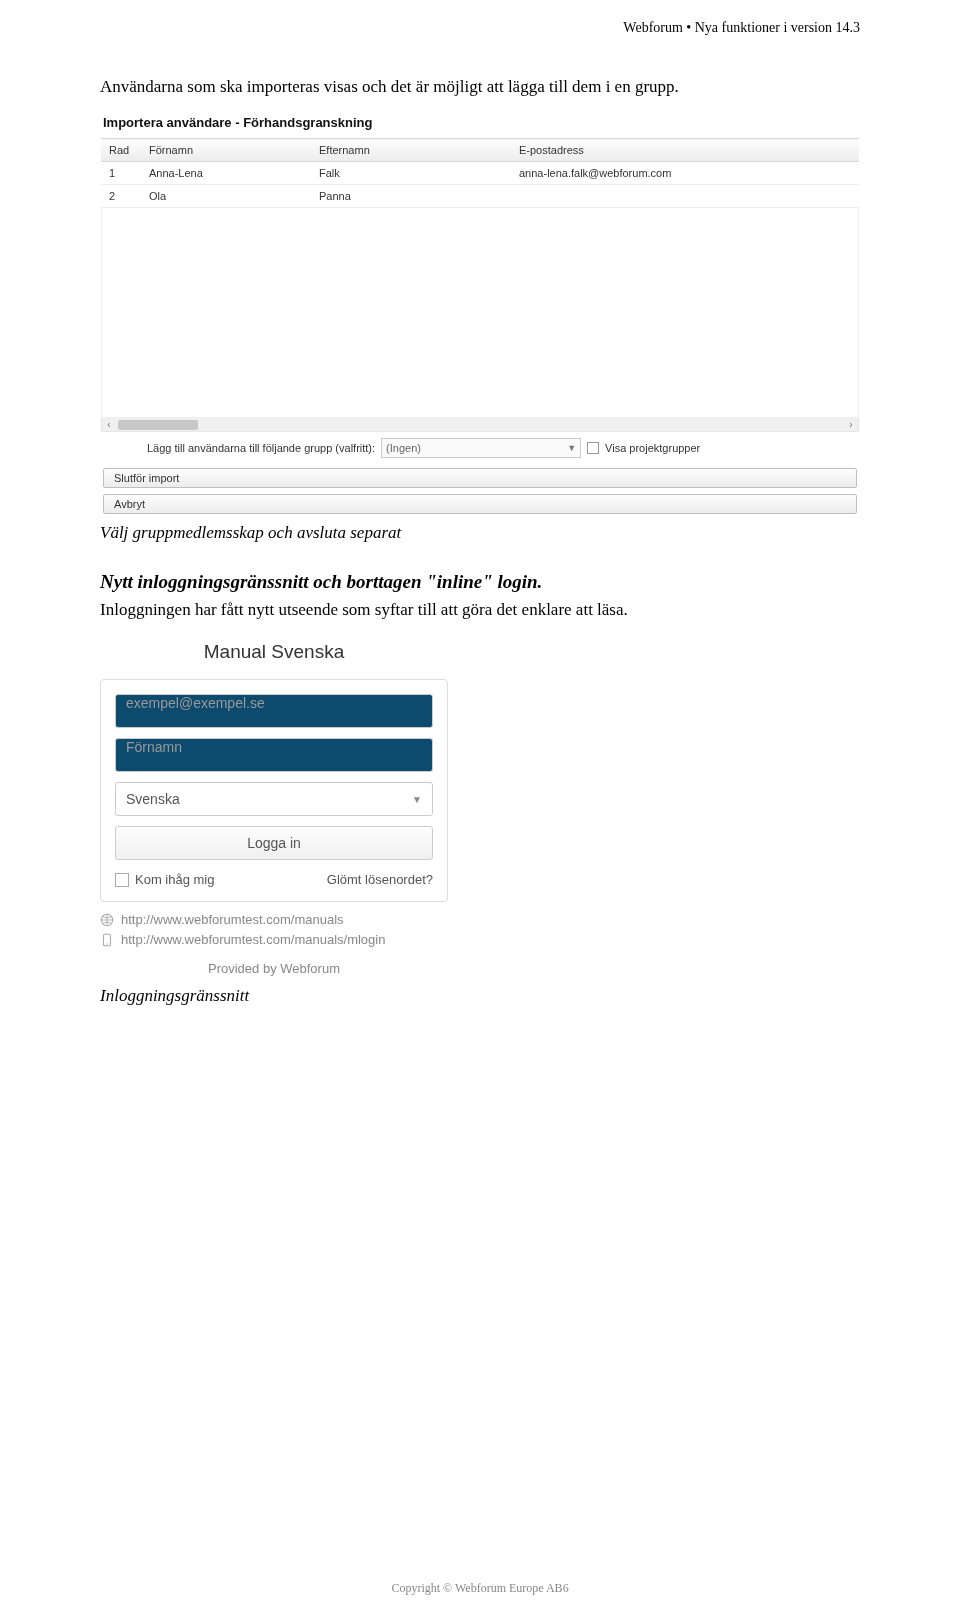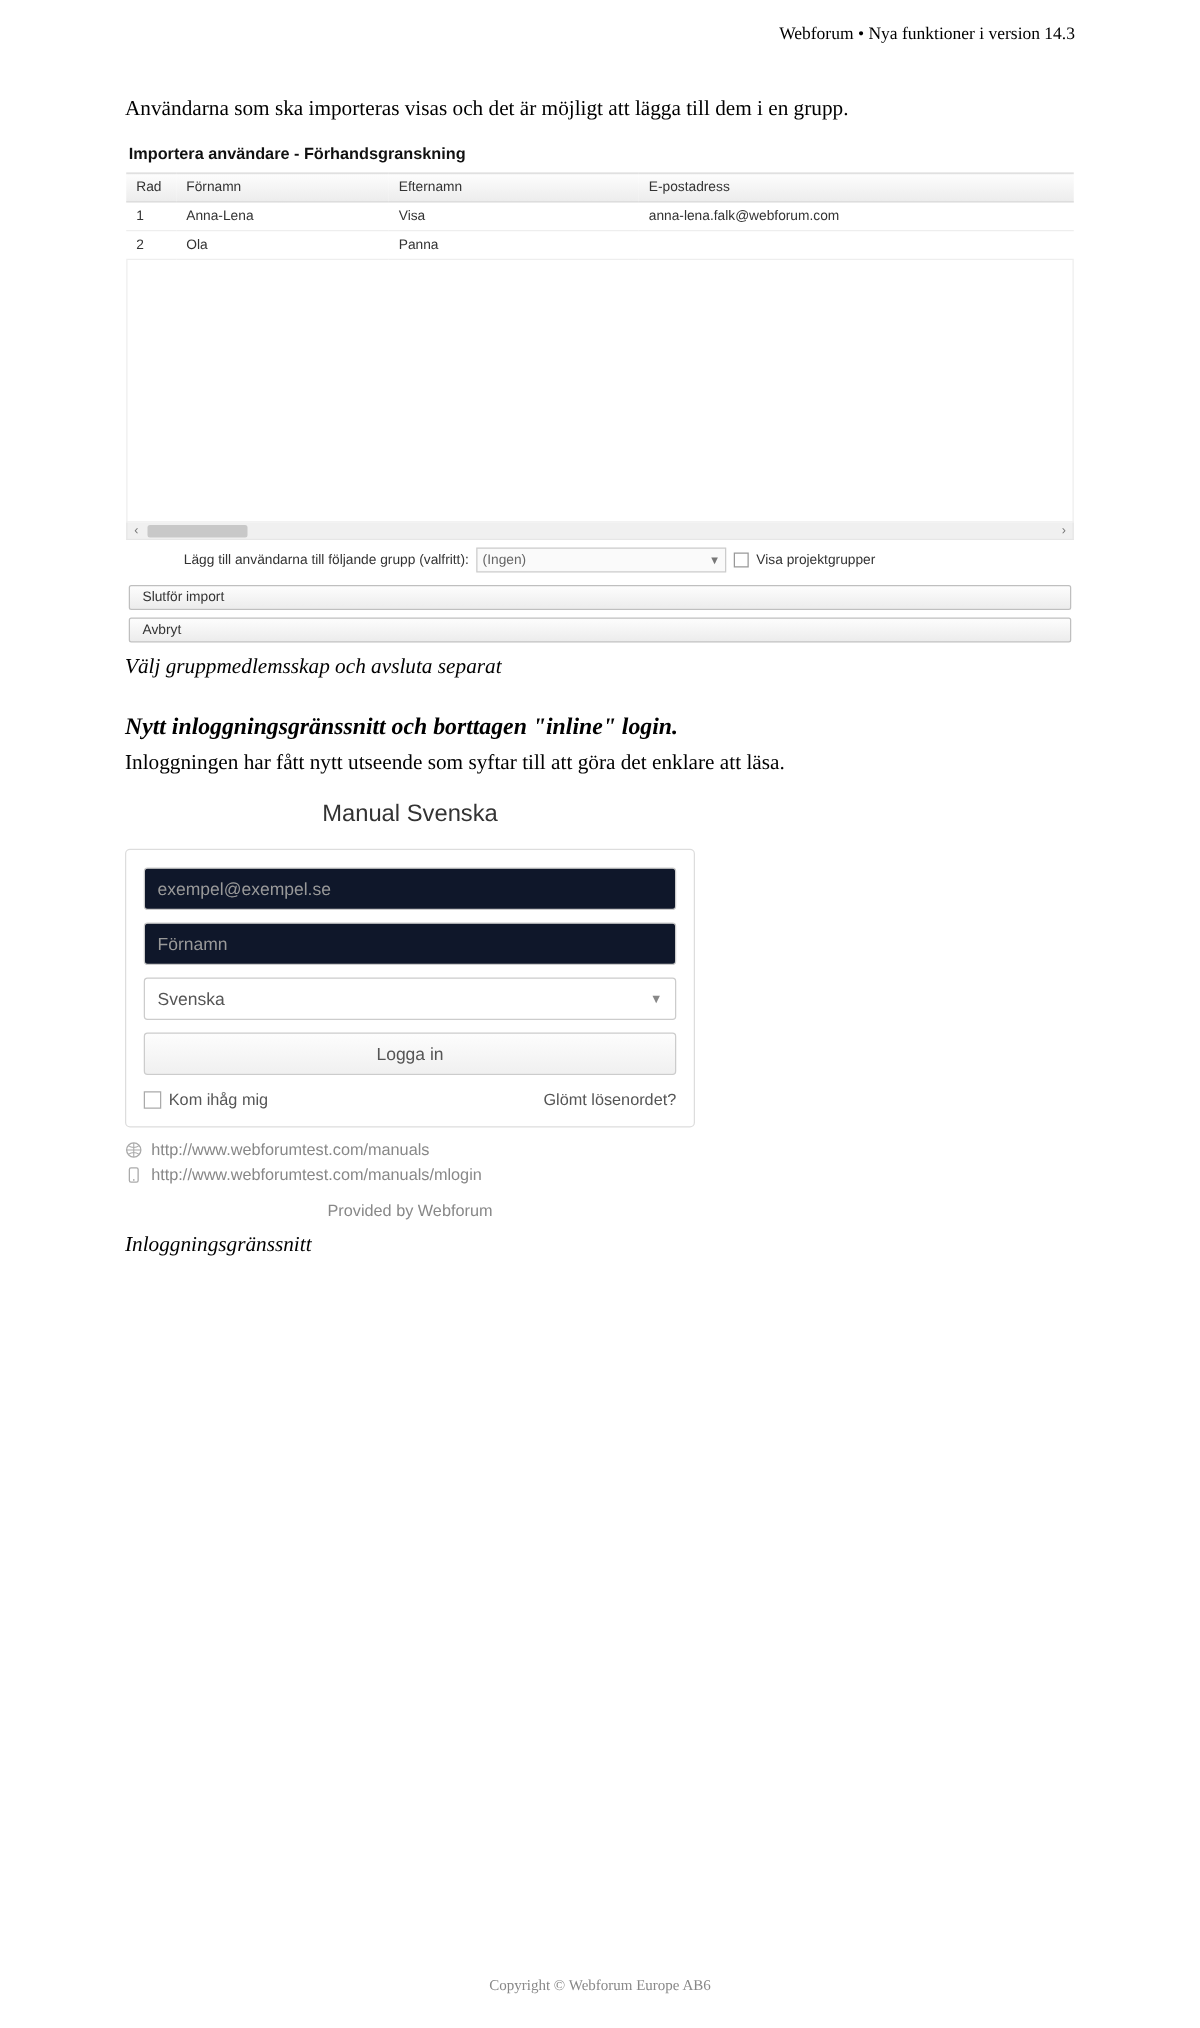--- a/index.html
+++ b/index.html
@@ -149,21 +149,21 @@
   }
   .section-head {
     font-weight: bold;
     font-style: italic;
     font-size: 19px;
     margin: 28px 0 6px 0;
   }
   
   .shot2 {
     font-family: Arial, Helvetica, sans-serif;
-    width: 456px;
+    width: 348px;
     margin: 12px 0 10px 0;
     color: #555;
     font-size: 14px;
   }
   .shot2-title {
     text-align: center;
     font-size: 19px;
     color: #333;
     padding: 8px 0 16px 0;
   }
@@ -176,22 +176,21 @@
     flex-direction: column;
     gap: 10px;
   }
   .txtfield {
     border: 1px solid #ccc;
     border-radius: 3px;
     height: 34px;
     padding: 0 10px;
     color: #999;
     display: flex;
-    align-items: center;
-    background: #0f172a;
+    background: #0c4a6e;
     font-size: 14px;
   }
   .selectfield {
     border: 1px solid #ccc;
     border-radius: 3px;
     height: 34px;
     padding: 0 10px;
     color: #555;
     display: flex;
     align-items: center;
@@ -285,21 +284,21 @@
           <th>Rad</th>
           <th>Förnamn</th>
           <th>Efternamn</th>
           <th>E-postadress</th>
         </tr>
       </thead>
       <tbody>
         <tr>
           <td>1</td>
           <td>Anna-Lena</td>
-          <td>Visa</td>
+          <td>Falk</td>
           <td>anna-lena.falk@webforum.com</td>
         </tr>
         <tr>
           <td>2</td>
           <td>Ola</td>
           <td>Panna</td>
           <td></td>
         </tr>
       </tbody>
     </table>

